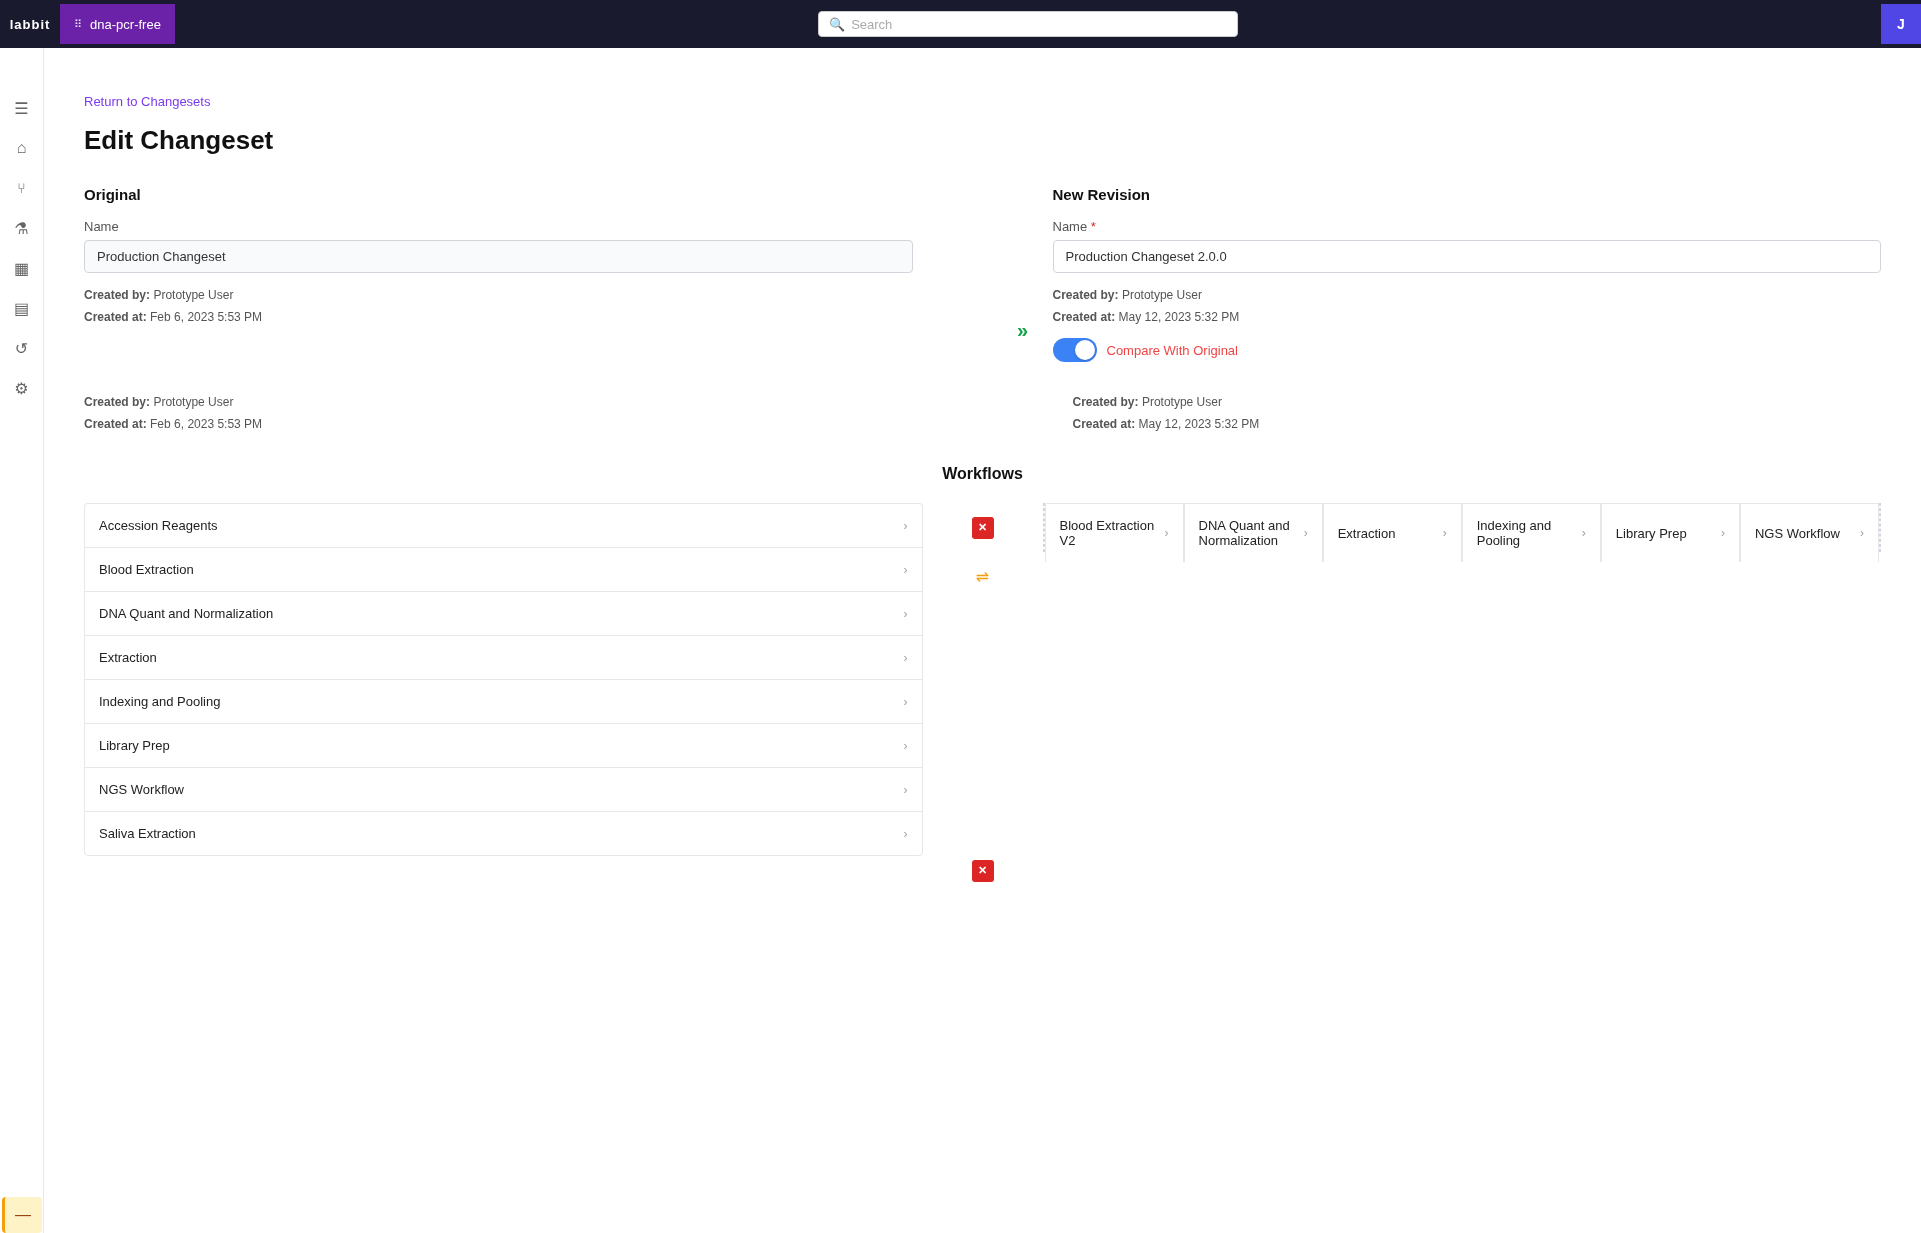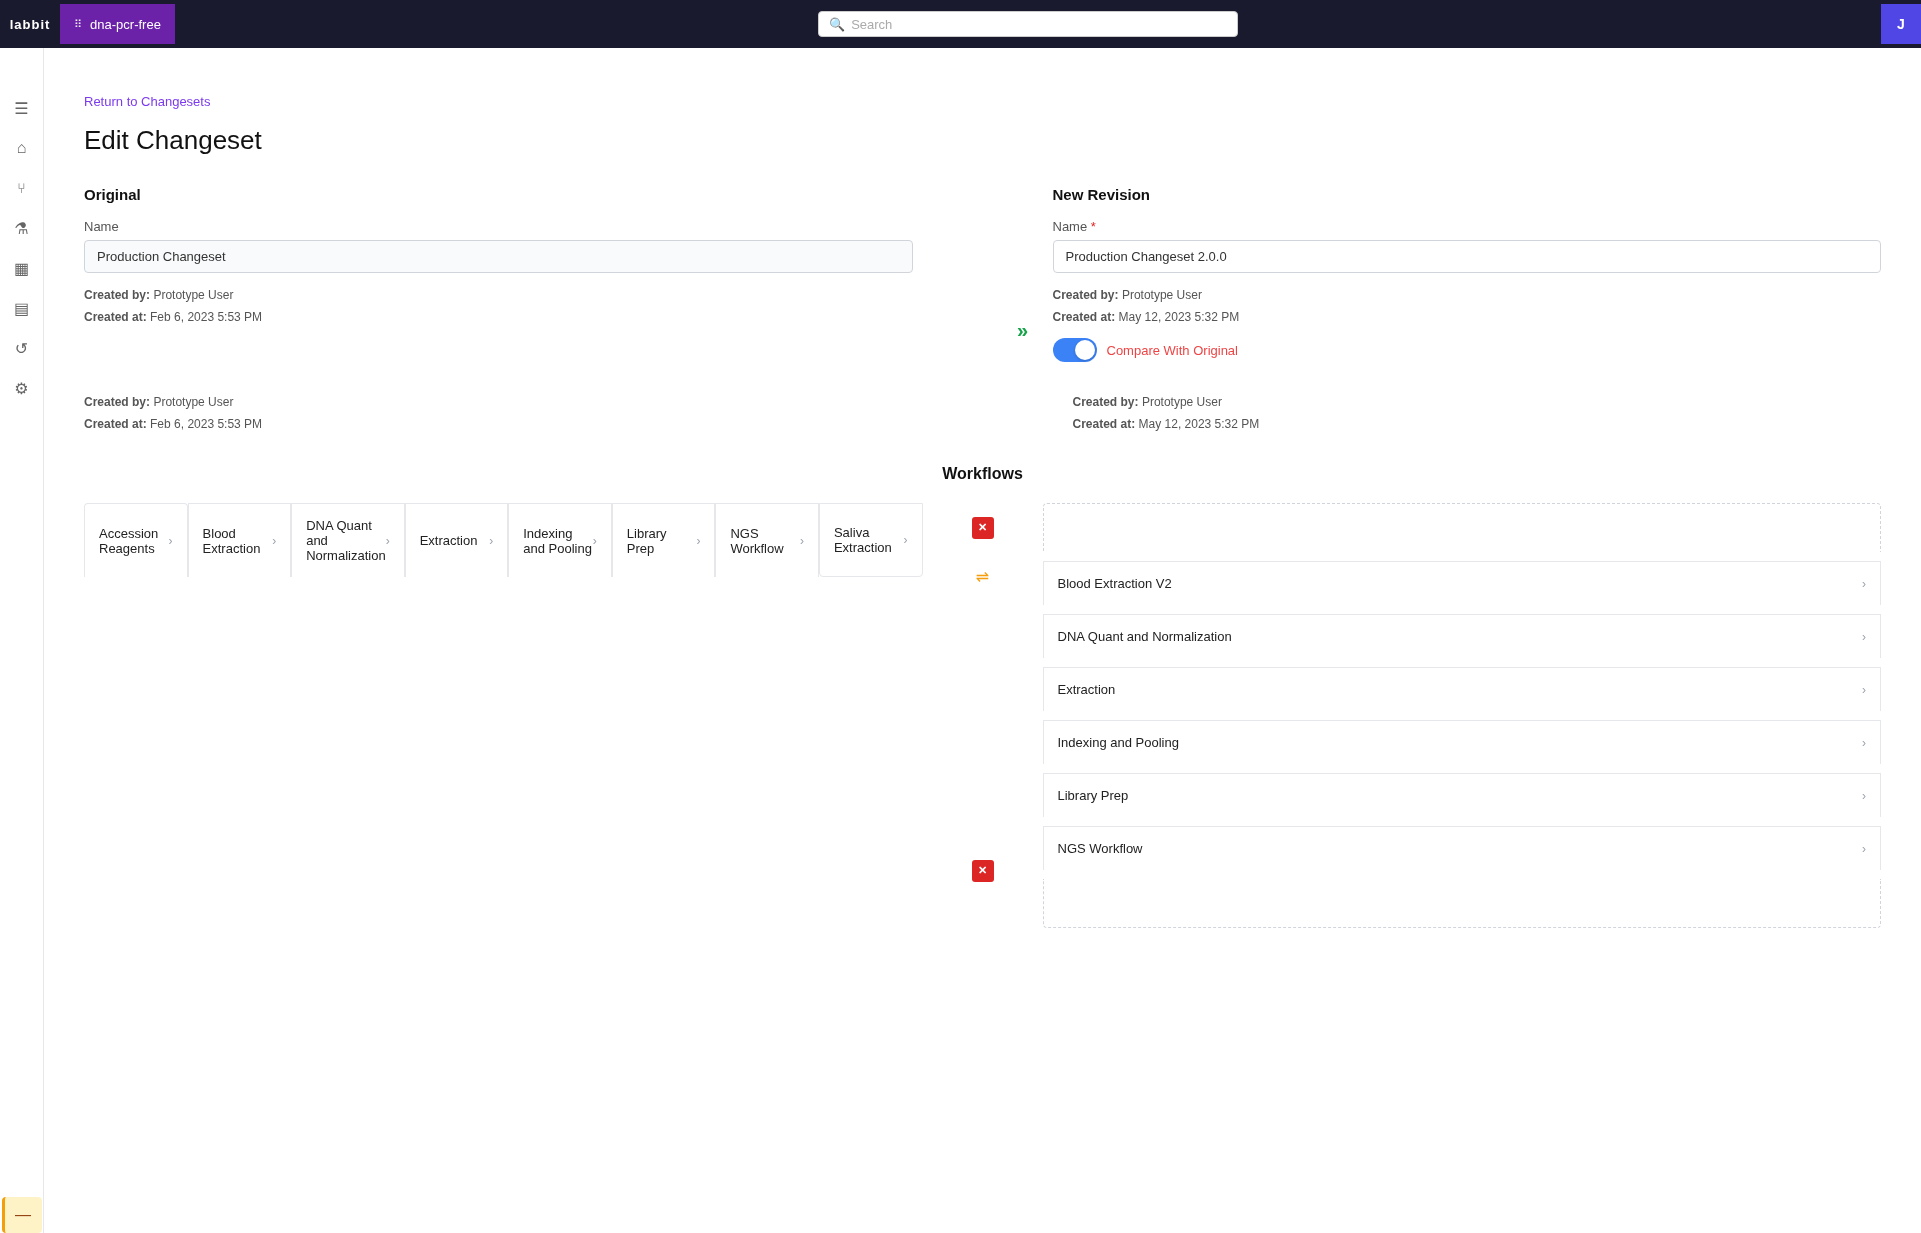--- a/index.html
+++ b/index.html
@@ -54,21 +54,21 @@
       margin-left: 44px; margin-top: 40px; flex: 1; overflow-y: auto;
       background: white; padding: 20px 40px 40px 40px;
     }
 
     .breadcrumb {
       color: #7c3aed; font-size: 13px; cursor: pointer; margin-bottom: 16px;
       text-decoration: none; display: inline-block; margin-top: 34px;
     }
 
     .page-title {
-      font-size: 26px; font-weight: 400; color: #111; margin-bottom: 30px;
+      font-size: 26px; font-weight: 700; color: #111; margin-bottom: 30px;
     }
 
     
     .comparison-header {
       display: flex; gap: 0; margin-bottom: 20px;
     }
     .col-original { flex: 1; padding-right: 80px; }
     .col-arrow { width: 60px; display: flex; align-items: flex-end; justify-content: center; padding-bottom: 20px; }
     .col-new { flex: 1; }
 
@@ -122,21 +122,21 @@
     
     .workflows-title {
       font-size: 16px; font-weight: 700; color: #111;
       text-align: center; margin-bottom: 20px;
     }
 
     .workflows-grid {
       display: flex; gap: 40px; align-items: flex-start;
     }
     .workflows-left { flex: 1; display: flex; flex-direction: column; gap: 0; }
-    .workflows-right { flex: 1; display: flex; flex-direction: column; gap: 9px; }
+    .workflows-right { flex: 1; display: flex; flex-direction: row; gap: 0; }
 
     .workflow-item {
       display: flex; align-items: center; justify-content: space-between;
       padding: 14px 14px; border: 1px solid #e5e7eb; border-bottom: none;
       font-size: 13px; color: #222; cursor: pointer; background: white;
       flex: 1;
     }
     .workflow-item:first-child { border-radius: 4px 4px 0 0; }
     .workflow-item:last-child { border-bottom: 1px solid #e5e7eb; border-radius: 0 0 4px 4px; }
     .workflow-item:only-child { border-radius: 4px; border-bottom: 1px solid #e5e7eb; }
@@ -146,21 +146,21 @@
     .action-x {
       width: 22px; height: 22px; background: #dc2626;
       display: flex; align-items: center; justify-content: center;
       color: white; font-size: 11px; font-weight: 700; border-radius: 3px;
       cursor: pointer;
     }
     .action-swap {
       color: #f59e0b; font-size: 16px; cursor: pointer;
     }
 
-    .workflows-list { display: flex; flex-direction: row; }
+    .workflows-list { display: flex; flex-direction: column; }
     .workflows-list .workflow-item { border-bottom: none; border-radius: 0; }
     .workflows-list .workflow-item:first-child { border-top: 1px solid #e5e7eb; border-radius: 4px 4px 0 0; }
     .workflows-list .workflow-item:last-child { border-bottom: 1px solid #e5e7eb; border-radius: 0 0 4px 4px; }
   </style>
 </head>
 <body>
 
 <div class="topbar">
   <div class="topbar-logo">
     <span>labbit</span>

